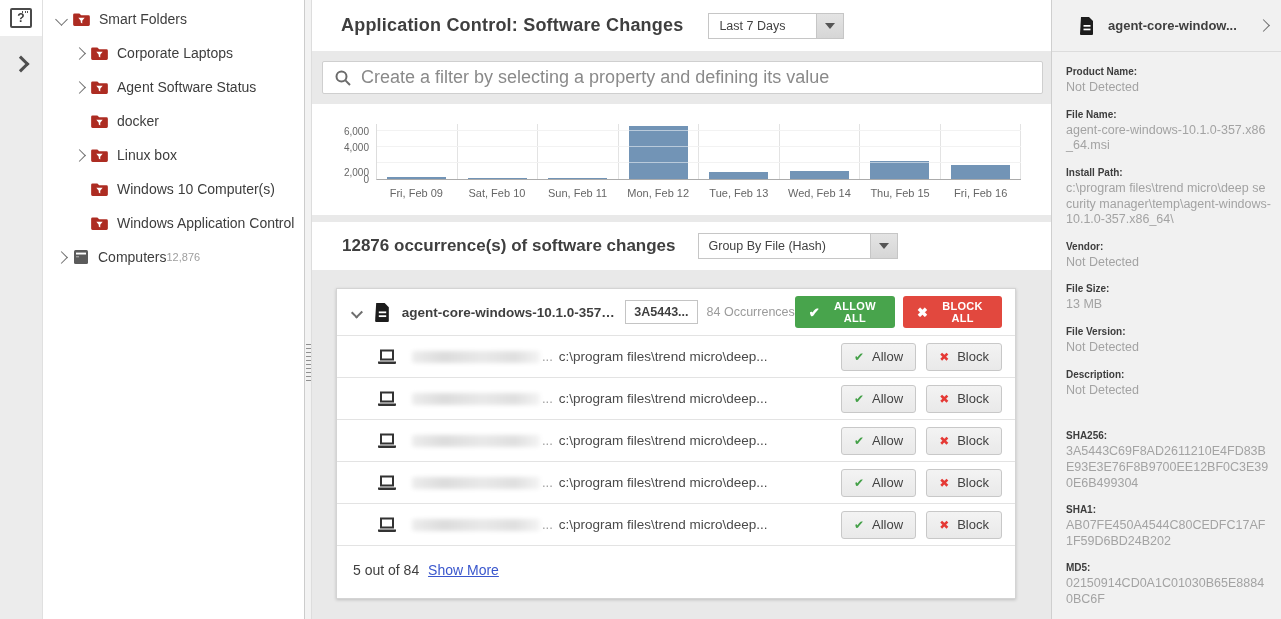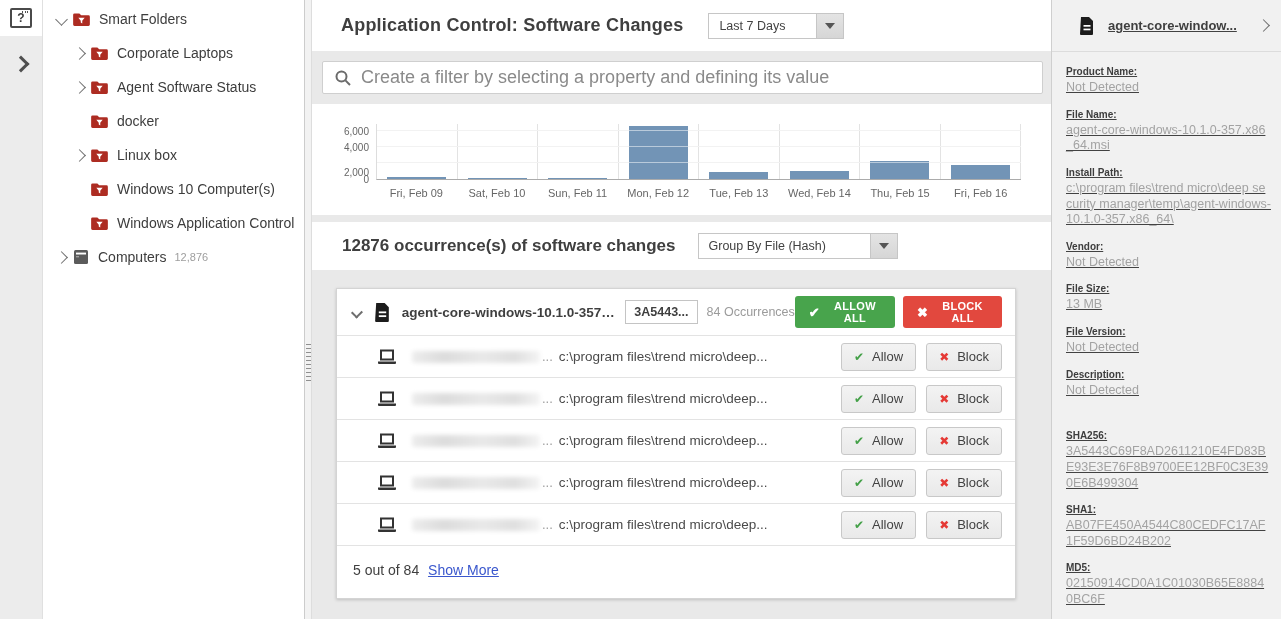--- a/index.html
+++ b/index.html
@@ -19,21 +19,21 @@
   .chev-right { transform:rotate(-45deg); }
   .chev-down  { transform:rotate(45deg); }
   .chev-big { width:12px; height:12px; border-width:3px; border-color:#4f4f4f; }
   .chev-thin { border-width:1.5px; }
 
   
   .tree { width:262px; background:#fff; border-right:1px solid #ccc; flex:none; padding-top:2px; overflow:hidden; }
   .tree-row { height:34px; display:flex; align-items:center; font-size:14px; color:#3d3d3d; cursor:pointer; white-space:nowrap; }
   .tree-row .tgl { width:16px; flex:none; display:flex; align-items:center; justify-content:center; }
   .tree-row .ticon { margin:0 9px 0 4px; flex:none; display:flex; }
-  .tree-row .count { margin-left:8px; font-size:11px; color:#9e9e9e;text-align:center; }
+  .tree-row .count { margin-left:0; font-size:11px; color:#9e9e9e;text-align:center; }
   .lvl0 { padding-left:10px; }
   .lvl1 { padding-left:28px; }
 
   
   .splitter { width:7px; background:#f2f2f2; border-right:1px solid #ddd; position:relative; flex:none; cursor:col-resize; }
   .grip { position:absolute; top:344px; left:1px; width:5px; height:38px;
           background:repeating-linear-gradient(180deg,#8f8f8f 0 1.5px,transparent 1.5px 4px); }
 
   
   .main { flex:1; background:#e9e9e9; min-width:0; display:flex; flex-direction:column; }
@@ -90,21 +90,21 @@
                background:linear-gradient(#f3f3f3,#e9e9e9); font-size:13px; color:#424242; cursor:pointer; font-family:inherit; }
   .btn-small .bicon { margin-right:8px; font-size:12px; }
   .ic-green { color:#43a047; } .ic-red { color:#e53935; }
   .row .btn-small + .btn-small { margin-left:10px; }
   .row .spacer { flex:1; }
 
   .card-footer { border-top:1px solid #e3e3e3; padding:16px 16px 20px; font-size:14px; color:#3f3f3f; }
   .show-more { color:#3a57cd; text-decoration:underline; cursor:pointer; margin-left:5px; }
 
   
-  .details { width:230px; flex:none; background:#f1f1f1; border-left:1px solid #cfcfcf; display:flex; flex-direction:column;text-decoration:underline; }
+  .details { width:230px; flex:none; background:#f1f1f1; border-left:1px solid #cfcfcf; display:flex; flex-direction:column; }
   .details-header { height:52px; border-bottom:1px solid #dcdcdc; display:flex; align-items:center; padding:0 13px 0 28px; flex:none; }
   .d-title { font-size:13px; font-weight:bold; color:#3f3f3f; margin-left:14px; flex:1; white-space:nowrap; overflow:hidden; }
   .details-body { padding:14px 10px 0 14px; overflow:hidden; }
   .field { margin-bottom:13px; }
   .field.gap { margin-top:32px; }
   .f-label { font-size:10px; font-weight:bold; color:#3d3d3d; margin-bottom:3px; }
   .f-value { font-size:12.5px; color:#a3a3a3; line-height:1.25; word-break:break-all; }
 </style>
 </head>
 <body>

